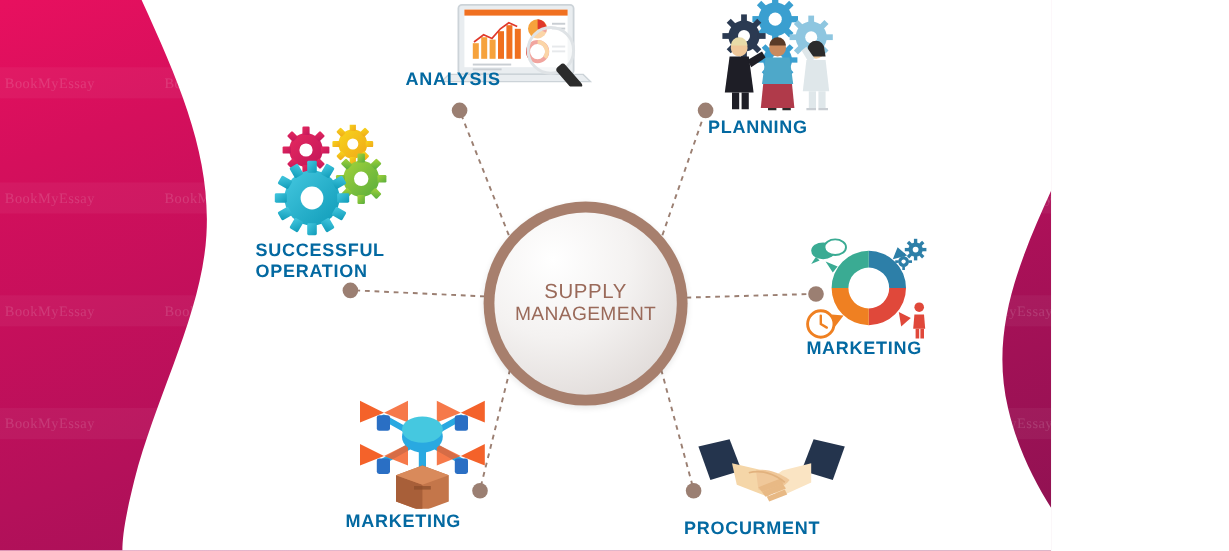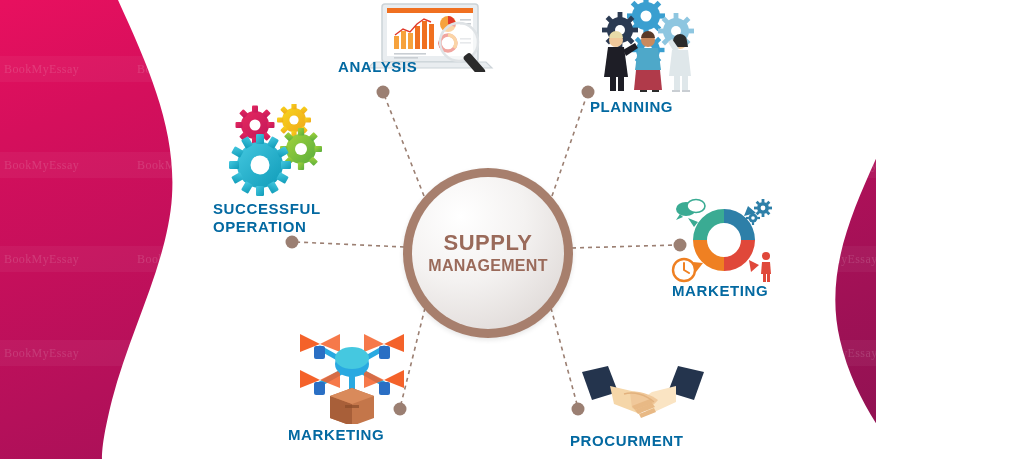--- a/index.html
+++ b/index.html
@@ -26,22 +26,22 @@
     white-space:nowrap;font-family:"Liberation Serif",serif;}
   .wm-row span{flex:0 0 auto;}
 
   
   .hub{position:absolute;left:403px;top:168px;width:170px;height:170px;border-radius:50%;
     background:#a77f6d;
     box-shadow:0 2px 5px rgba(0,0,0,.10);}
   .hub-inner{position:absolute;left:9px;top:9px;width:152px;height:152px;border-radius:50%;
     background:radial-gradient(circle at 32% 26%,#ffffff 0%,#f4f2f1 42%,#e3dedc 78%,#d8d2cf 100%);
     display:flex;flex-direction:column;align-items:center;justify-content:center;}
-  .hub-l1,.hub-l2{font-size:22px;font-weight:bold;color:#9a6a5a;letter-spacing:.5px;line-height:1.08;}
-  .hub-l3{font-size:16px;font-weight:bold;color:#9a6a5a;letter-spacing:.3px;margin-top:2px;}
+  .hub-l1,.hub-l2{font-size:17px;font-weight:normal;color:#9a6a5a;letter-spacing:.5px;line-height:1.08;}
+  .hub-l3{font-size:16px;font-weight:normal;color:#9a6a5a;letter-spacing:.3px;margin-top:2px;}
 
   
   .spokes{position:absolute;left:0;top:0;width:1024px;height:459px;}
   .spokes svg{display:block;}
 
   
   .node{position:absolute;}
   .node-label{
     position:absolute;text-align:left;color:#0369a1;
     font-size:15px;font-weight:bold;letter-spacing:.6px;line-height:1.18;

